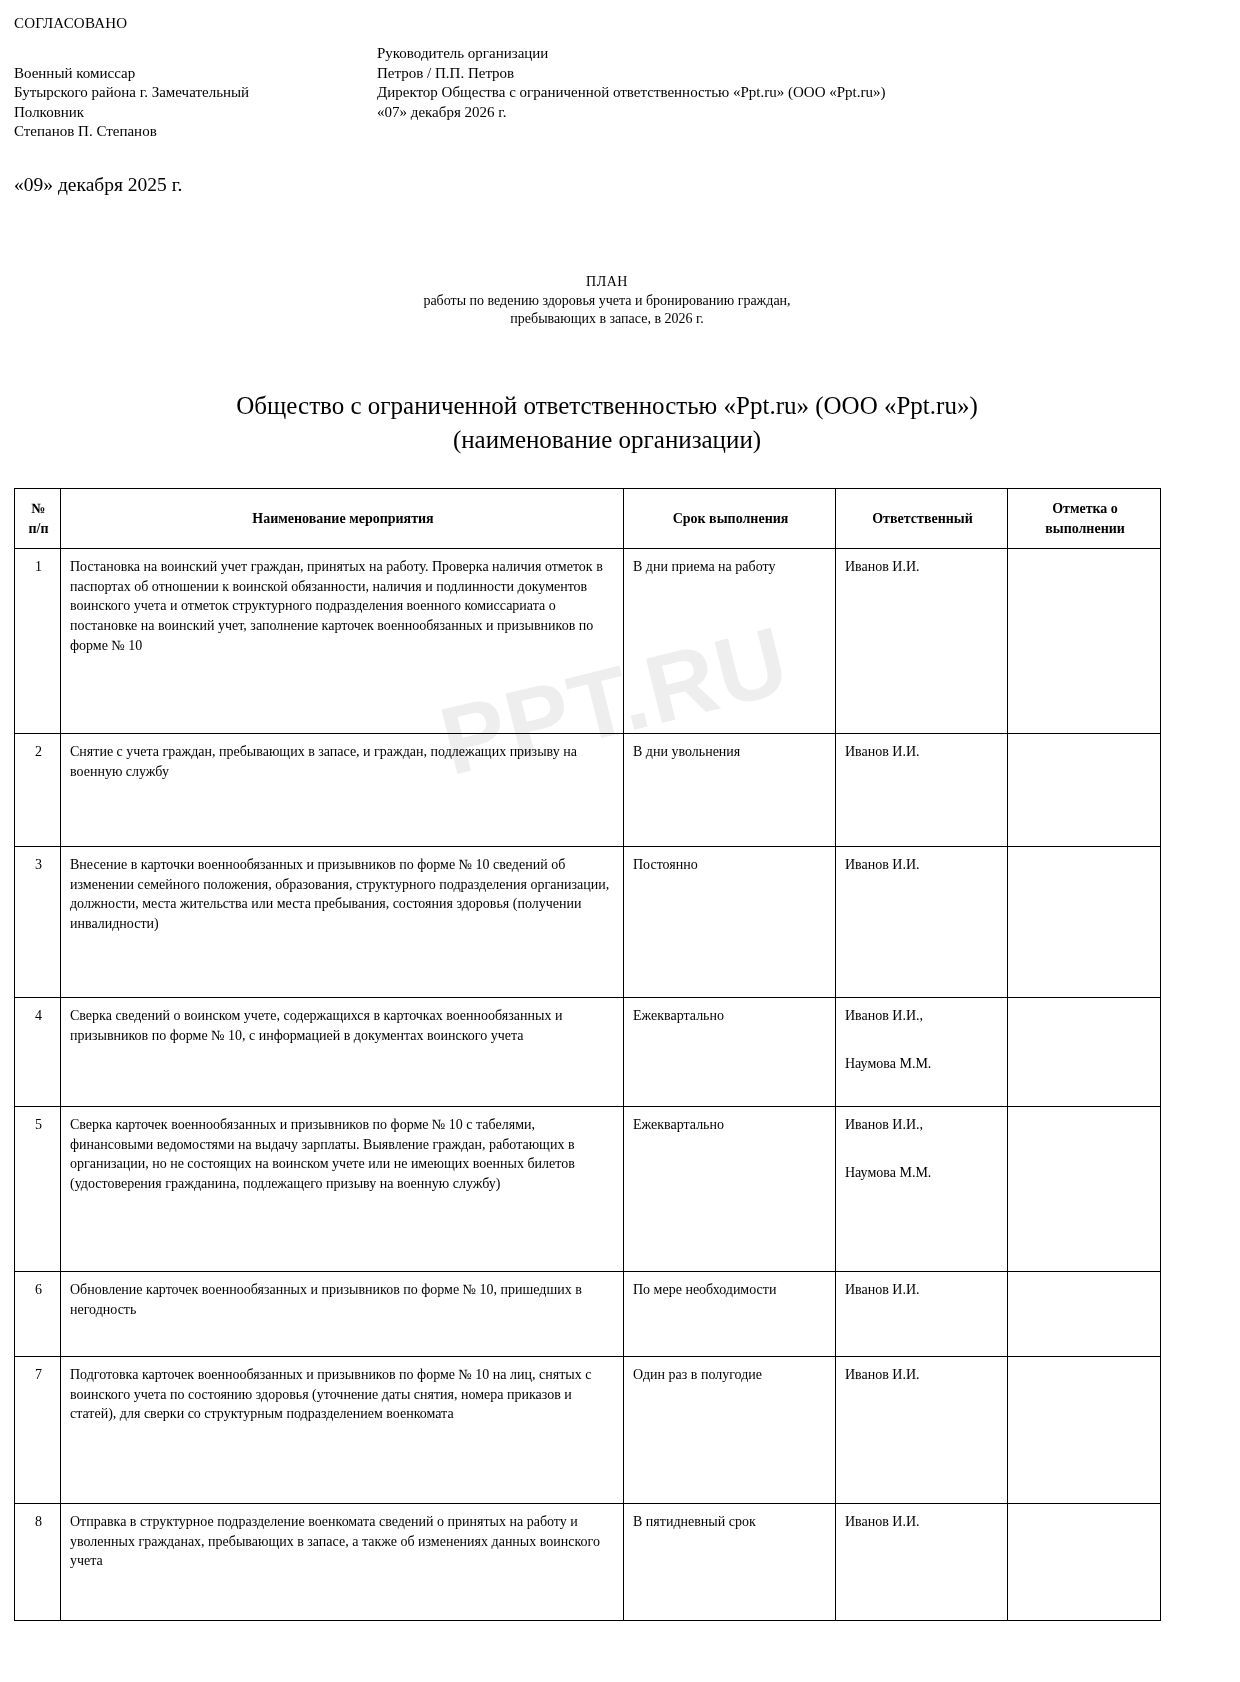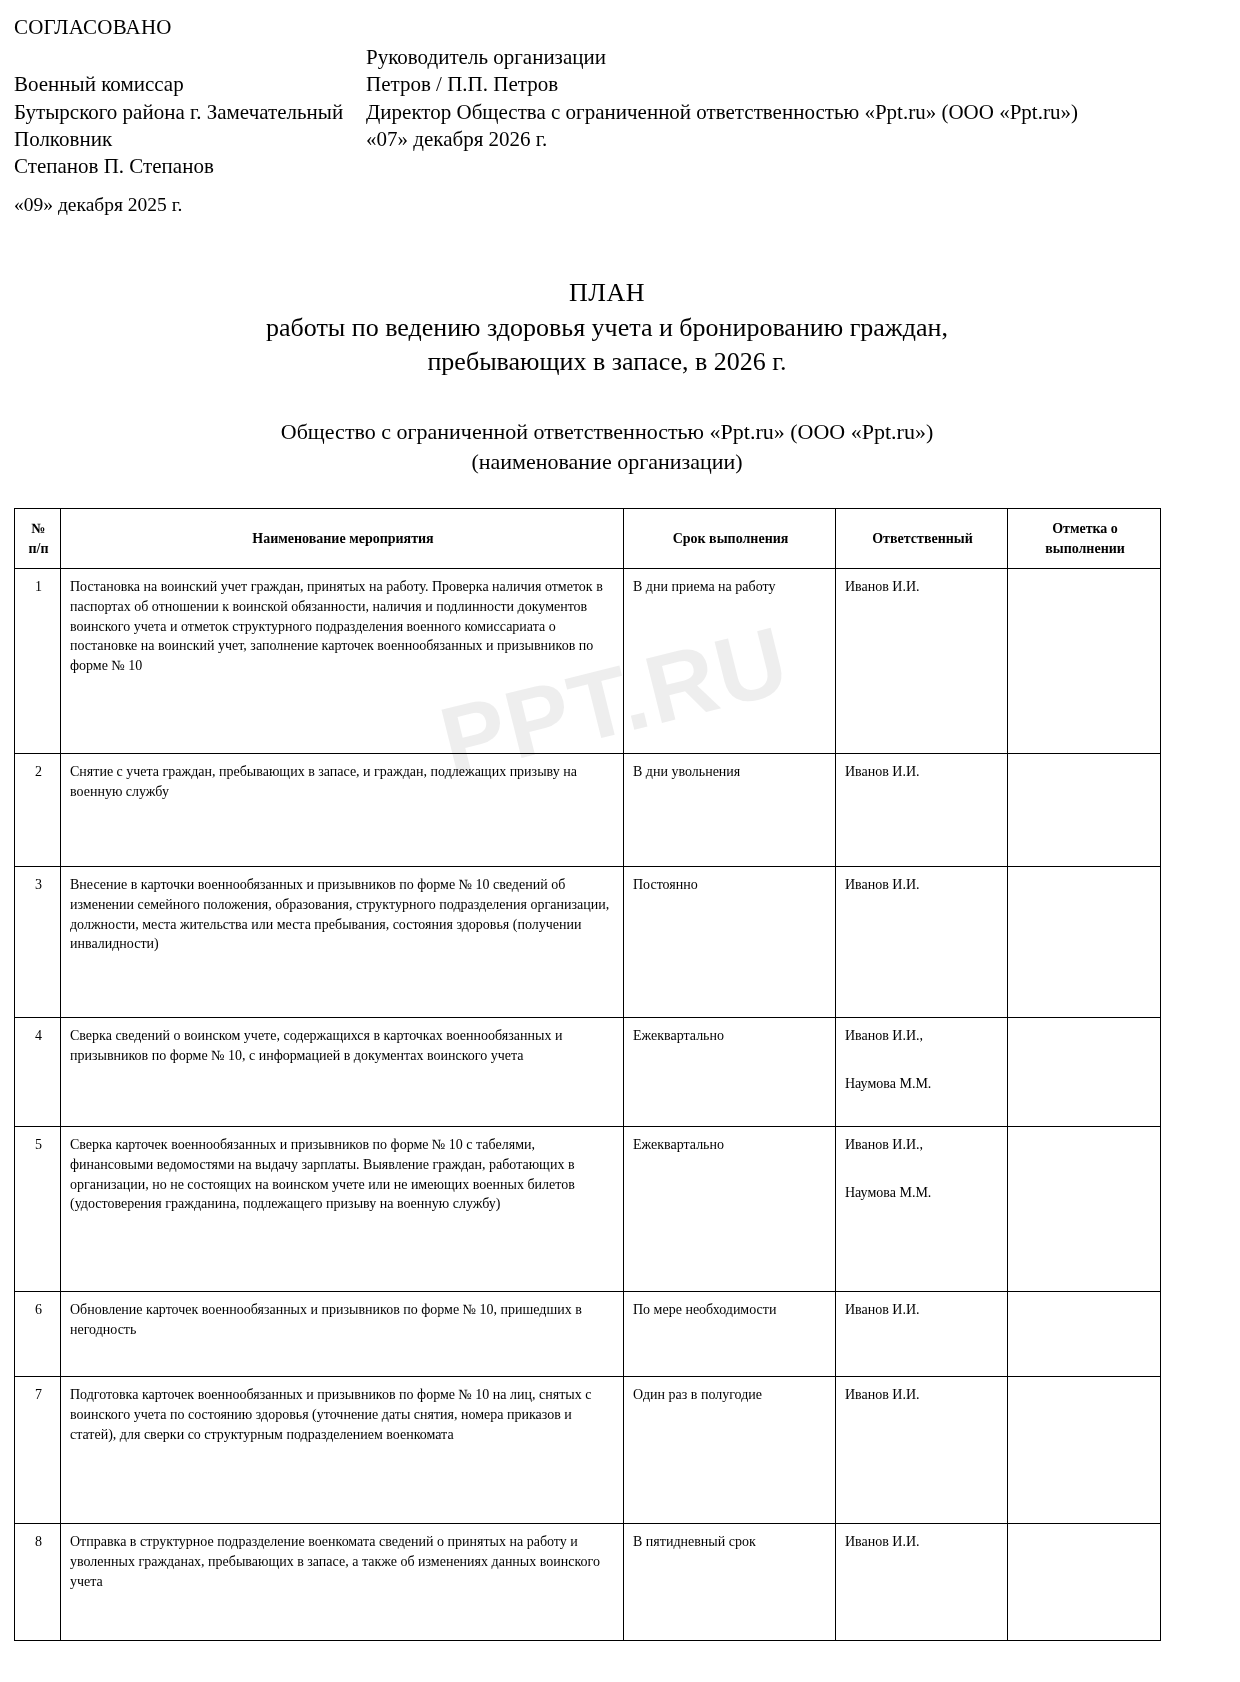--- a/index.html
+++ b/index.html
@@ -40,51 +40,52 @@
     pointer-events: none;
     z-index: 0;
   }
 
   .content { position: relative; z-index: 2; }
 
   
   .approval {
     display: flex;
     align-items: flex-start;
-    font-size: 21px;
+    font-size: 15px;
     line-height: 1.30;
+    gap: 11px;
   }
   .approval .col-left  { width: 352px; flex: 0 0 352px; }
   .approval .col-right { flex: 1 1 auto; }
 
   .caps { letter-spacing: 0.2px; }
 
   .spacer-head { height: 30px; }
 
   .approval-lines div { white-space: nowrap; }
 
   .date-left {
-    margin-top: 12px;
+    margin-top: 30px;
     font-size: 19.5px;
     line-height: 1.30;
   }
 
   
   .title-block {
-    margin-top: 58px;
+    margin-top: 76px;
     text-align: center;
-    font-size: 26px;
+    font-size: 14px;
     line-height: 1.34;
   }
   .title-block .plan-word { letter-spacing: 0.5px; }
 
   .org-block {
-    margin-top: 37px;
+    margin-top: 60px;
     text-align: center;
-    font-size: 22px;
+    font-size: 25px;
     line-height: 1.34;
   }
 
   
   table.plan {
     margin-top: 32px;
     border-collapse: collapse;
     width: 1146px;
     table-layout: fixed;
     font-size: 14px;

